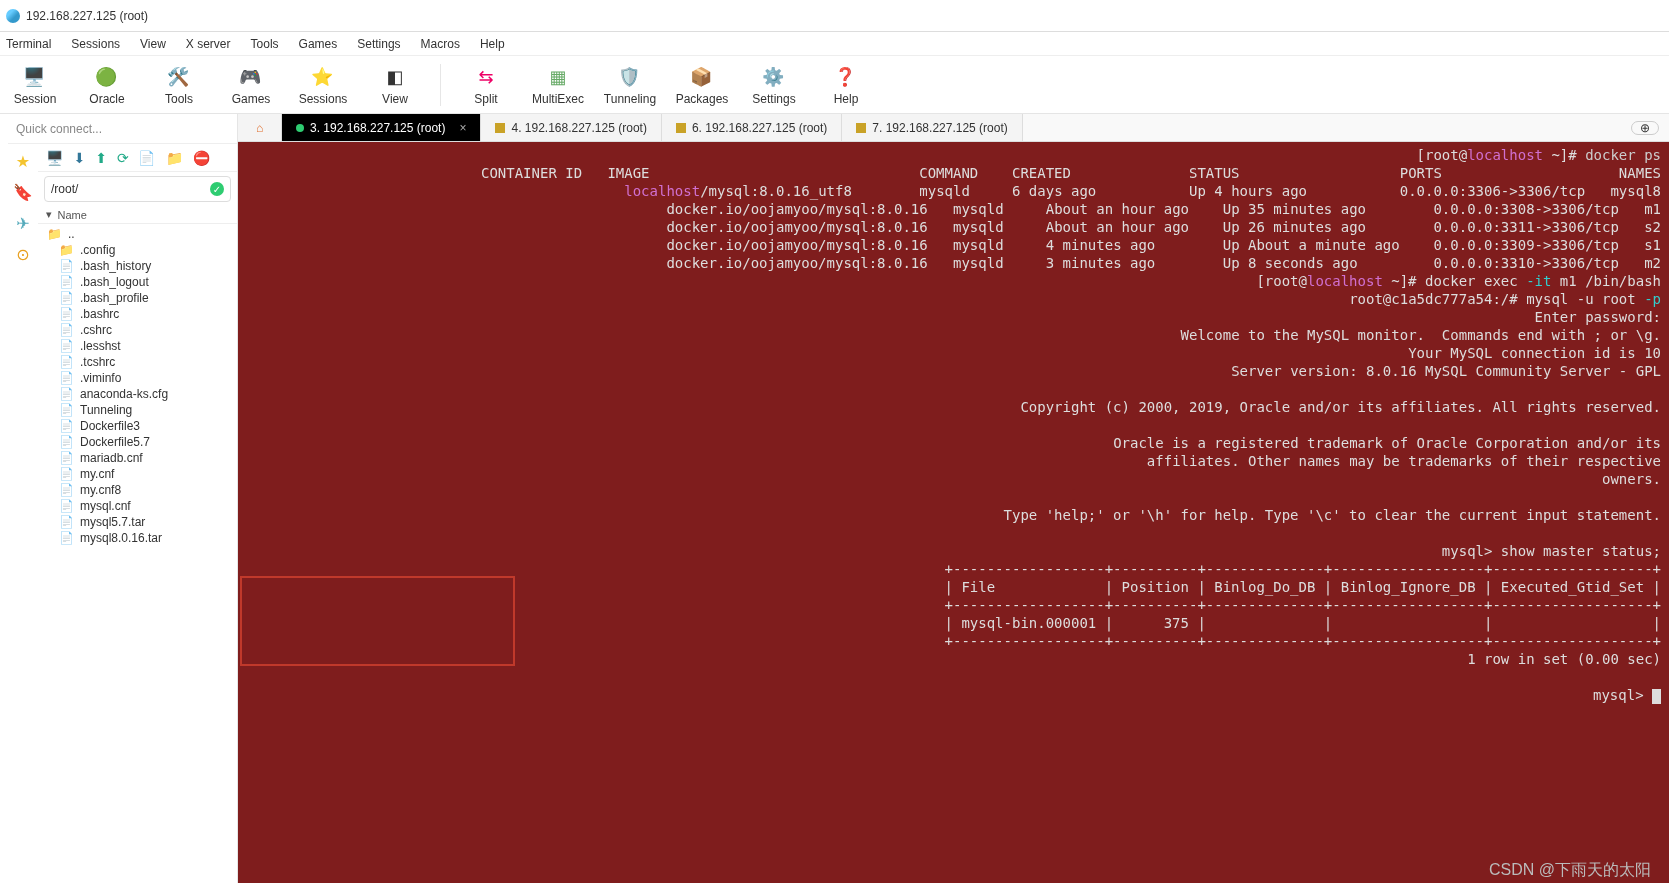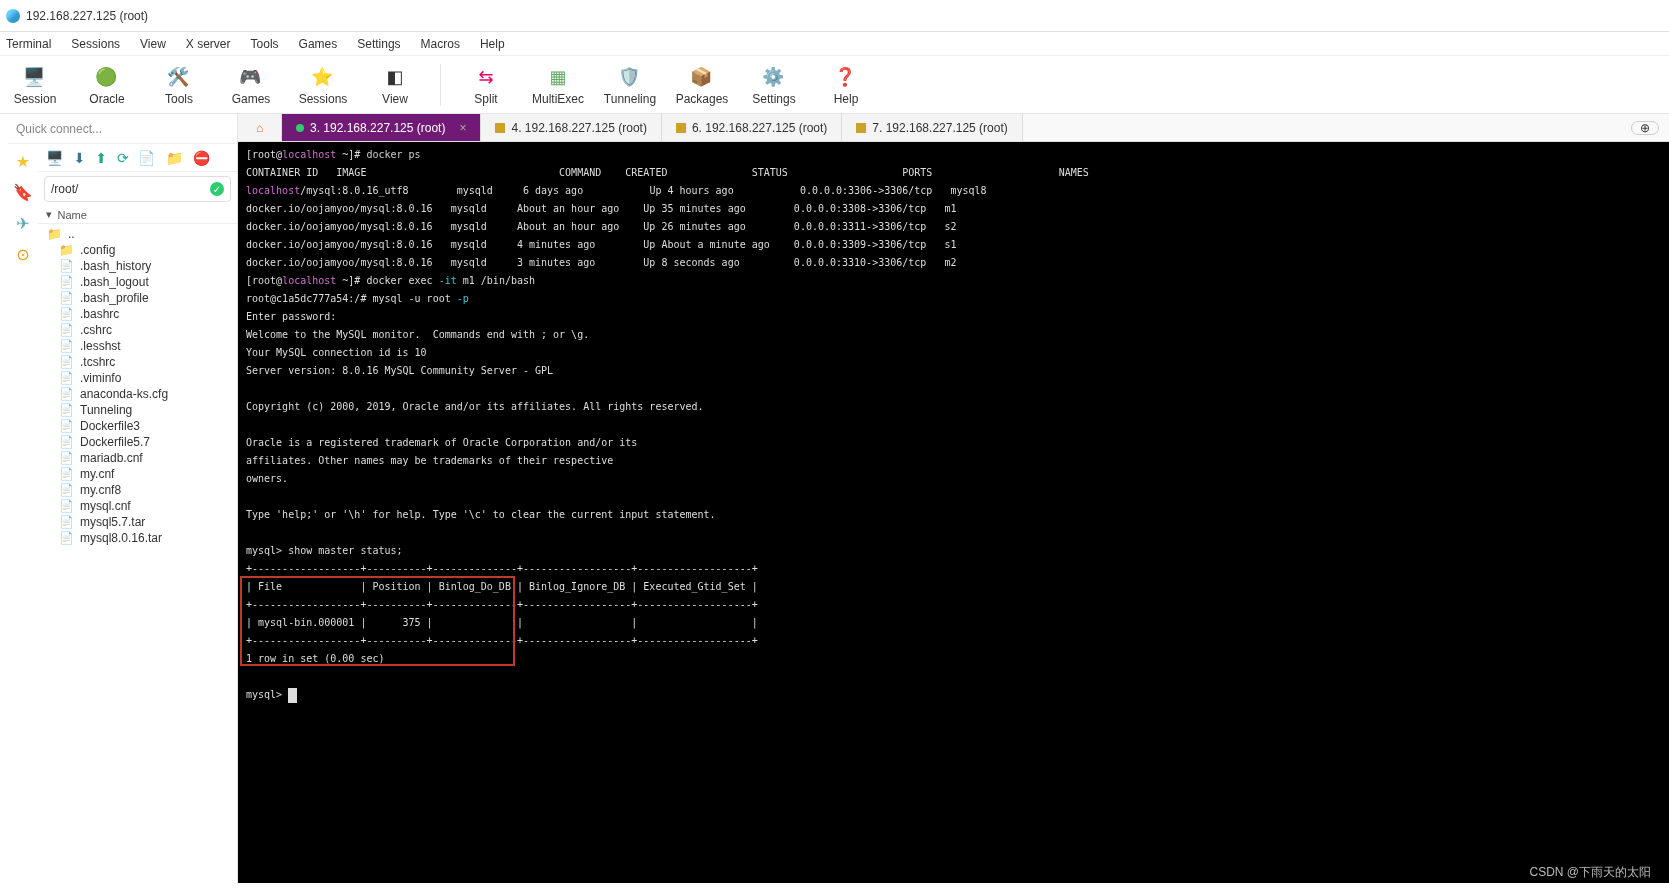--- a/index.html
+++ b/index.html
@@ -28,33 +28,33 @@
   .filelist { flex:1; overflow:auto; padding:2px 0; }
   .frow { display:flex; align-items:center; gap:6px; padding:1px 8px 1px 22px; font-size:12px; }
   .frow.up { padding-left:10px; }
   .fico { width:14px; height:14px; display:inline-flex; align-items:center; justify-content:center; font-size:12px; }
   .folder { color:#e8b84a; }
   .file { color:#888; }
   .right { flex:1; display:flex; flex-direction:column; position:relative; }
   .tabs { height:28px; display:flex; align-items:stretch; background:#f9f9f9; border-bottom:1px solid #ddd; }
   .tab { display:flex; align-items:center; gap:6px; padding:0 14px; border-right:1px solid #ddd; font-size:12px; background:#f4f4f4; position:relative; }
   .tab.home { width:44px; justify-content:center; }
-  .tab.active { background:#701a75; color:#fff; }
+  .tab.active { background:#000000; color:#fff; }
   .tab .dot { width:8px;height:8px;border-radius:50%; background:#2ecc71; }
   .tab .sq { width:10px;height:10px;background:#c9a227; display:inline-block; }
   .tab .x { margin-left:8px; color:#aaa; }
   .actbtn { margin-left:auto; display:flex; align-items:center; padding:0 10px; }
   .actbtn .pill { width:28px;height:14px;border:1px solid #ccc;border-radius:7px; display:flex; align-items:center; justify-content:center; }
-  .term { flex:1; background:#000000; color:#ddd; font-family: "Consolas","DejaVu Sans Mono","Menlo",monospace; font-size:10px; line-height:18px; padding:4px 8px; white-space:pre; overflow:hidden; position:relative; }
+  .term { flex:1; background:#7f1d1d; color:#ddd; font-family: "Consolas","DejaVu Sans Mono","Menlo",monospace; font-size:14px; line-height:18px; padding:4px 8px; white-space:pre; overflow:hidden; position:relative;text-align:right; }
   .cyan { color:#33cccc; }
   .mag { color:#d070d0; }
   .gry { color:#cccccc; }
   .redbox { position:absolute; border:2px solid #c0392b; pointer-events:none; }
   .cursor { display:inline-block; width:9px; height:15px; background:#ddd; vertical-align:middle; }
-  .watermark { position:fixed; right:18px; bottom:14px; color:#bbb; font-size:12px; }
+  .watermark { position:fixed; right:18px; bottom:14px; color:#bbb; font-size:16px; }
 </style>
 </head>
 <body>
 
 <div class="titlebar">
   <span class="globe"></span>
   <span>192.168.227.125 (root)</span>
 </div>
 
 <div class="menubar" id="menubar">

